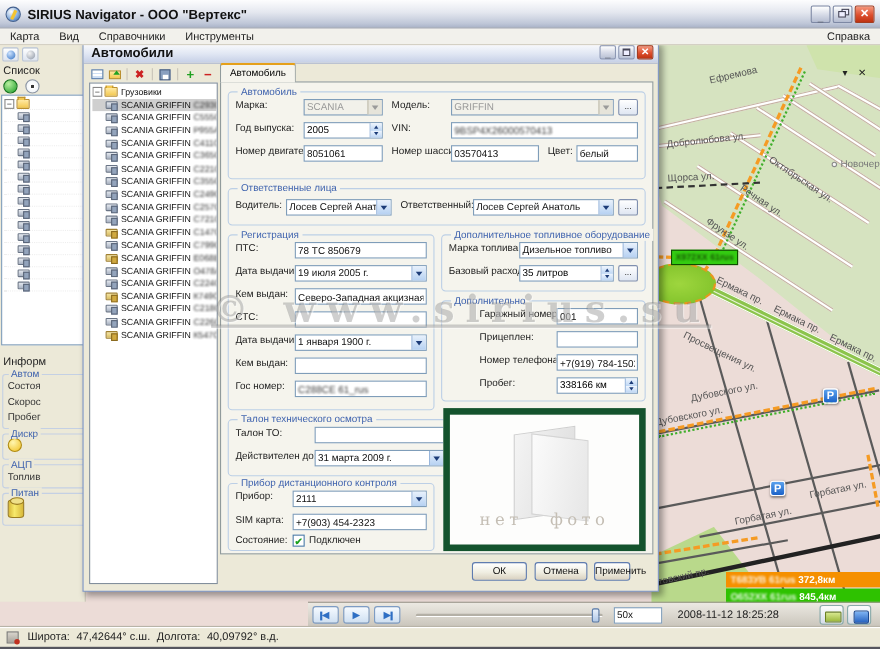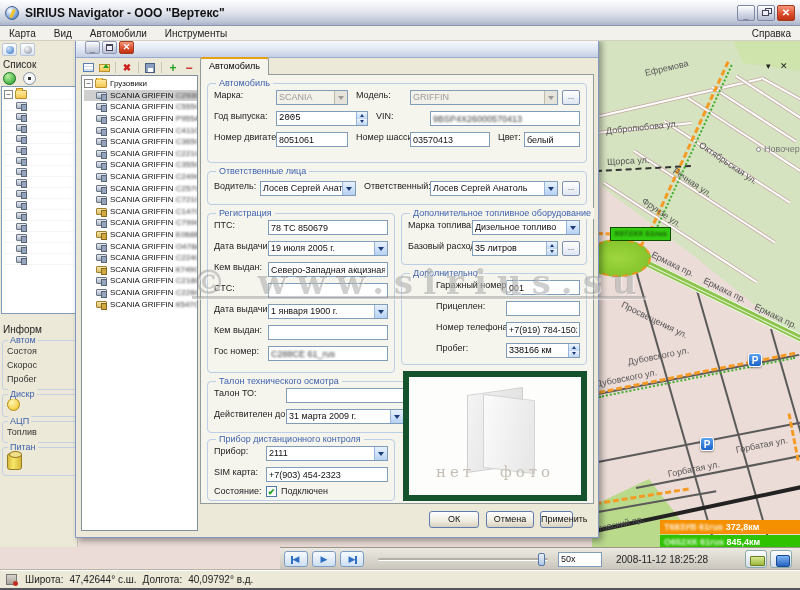--- a/index.html
+++ b/index.html
@@ -362,27 +362,28 @@
     <span class="wb">
         <span class="rsq2"></span>
         <span class="rsq"></span>
       </span>
     <span class="wb close">✕</span>
   </span>
 </div>
 <div class="menubar">
   <span class="mi">Карта</span>
   <span class="mi">Вид</span>
-  <span class="mi">Автомобили</span>
+  <span class="mi">Справочники</span>
   <span class="mi">Инструменты</span>
   <span class="mi right">Справка</span>
 </div>
 
 <div class="dialog">
   <div class="dtitle">
+    <span class="txt">Автомобили</span>
     <span class="db">_</span>
     <span class="db max">
         <span class="sq"></span>
       </span>
     <span class="db close">✕</span>
   </div>
 
   <div class="ltree">
     <div class="ttools">
       <span class="ti">
@@ -503,21 +504,21 @@
           </span>
         <span class="lb" style="width:54px;margin-left:8px;">Модель:</span>
         <span class="combo dis" style="flex:1;">
             <span class="val">GRIFFIN</span>
             <span class="arw"></span>
           </span>
         <span class="mbtn">...</span>
       </div>
       <div class="fr">
         <span class="lb" style="width:62px;">Год выпуска:</span>
-        <span class="spin" style="width:92px;font-family:Liberation Mono, monospace;">
+        <span class="spin" style="width:72px;">
             <span class="sval">2005</span>
             <span class="ud">
               <span class="u"></span>
               <span class="d"></span>
             </span>
           </span>
         <span class="lb" style="width:54px;margin-left:8px;">VIN:</span>
         <span class="fi" style="flex:1;">
             <span class="cens">9BSP4X26000570413</span>
           </span>

